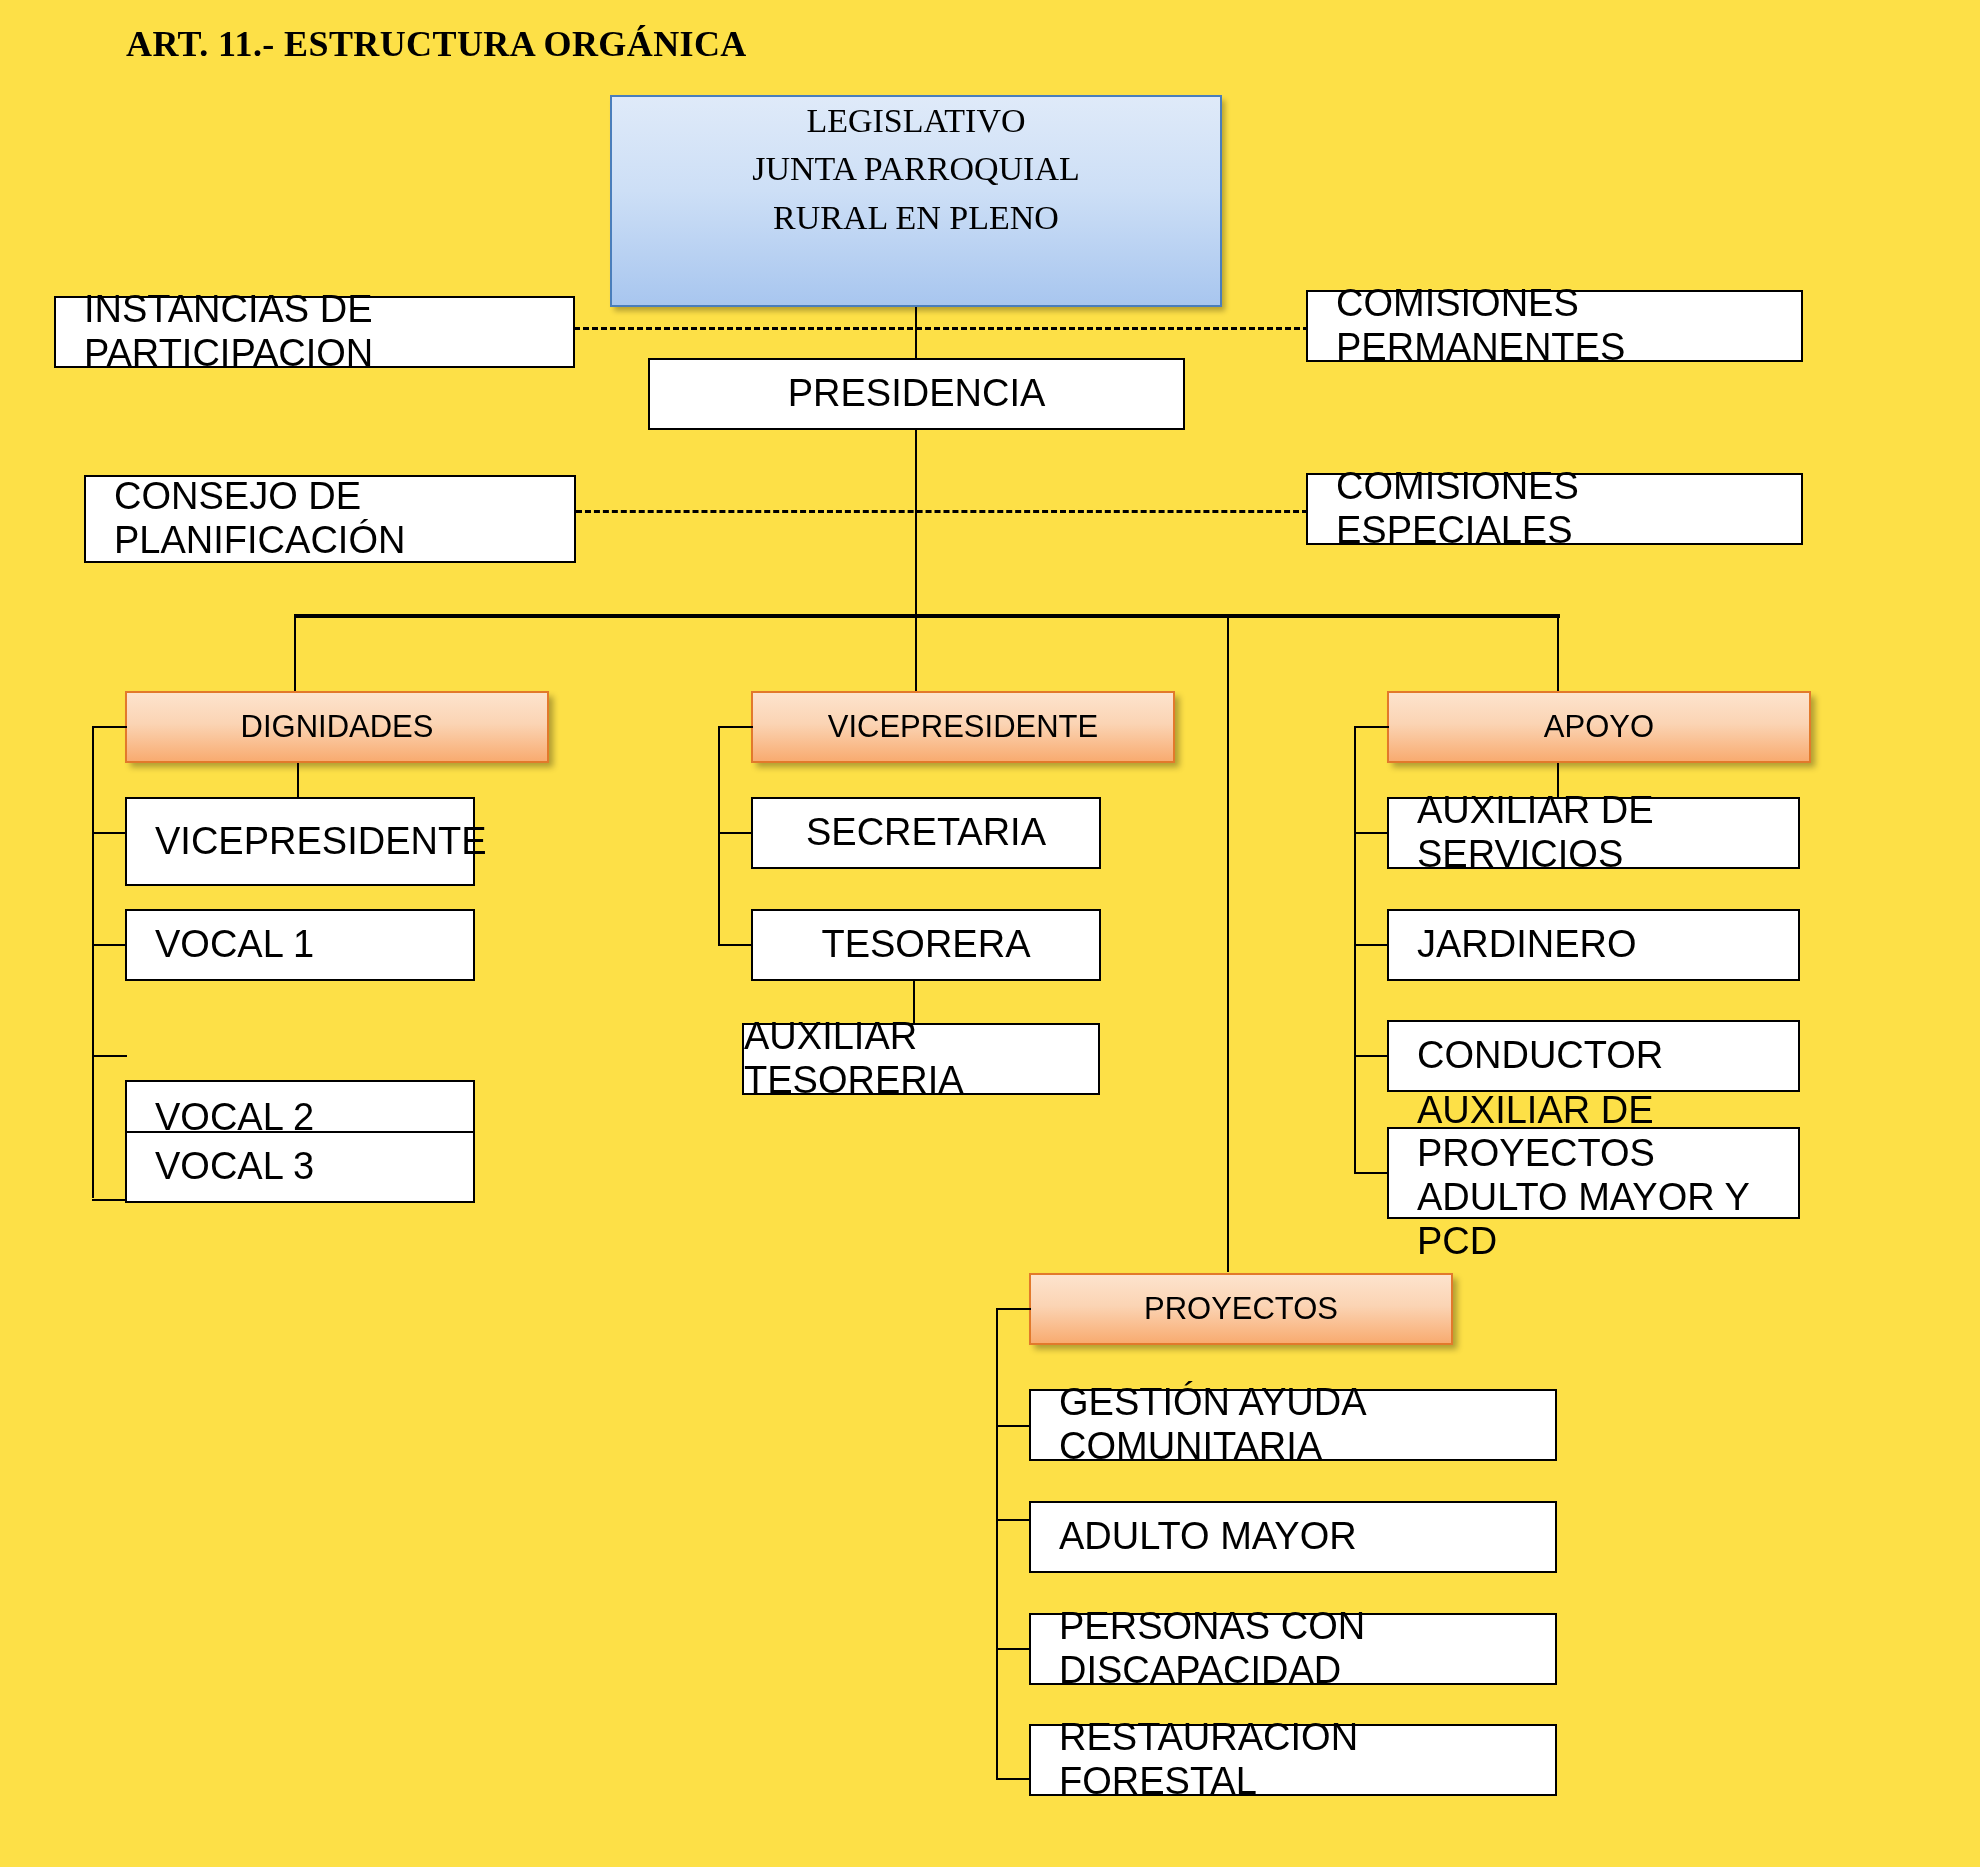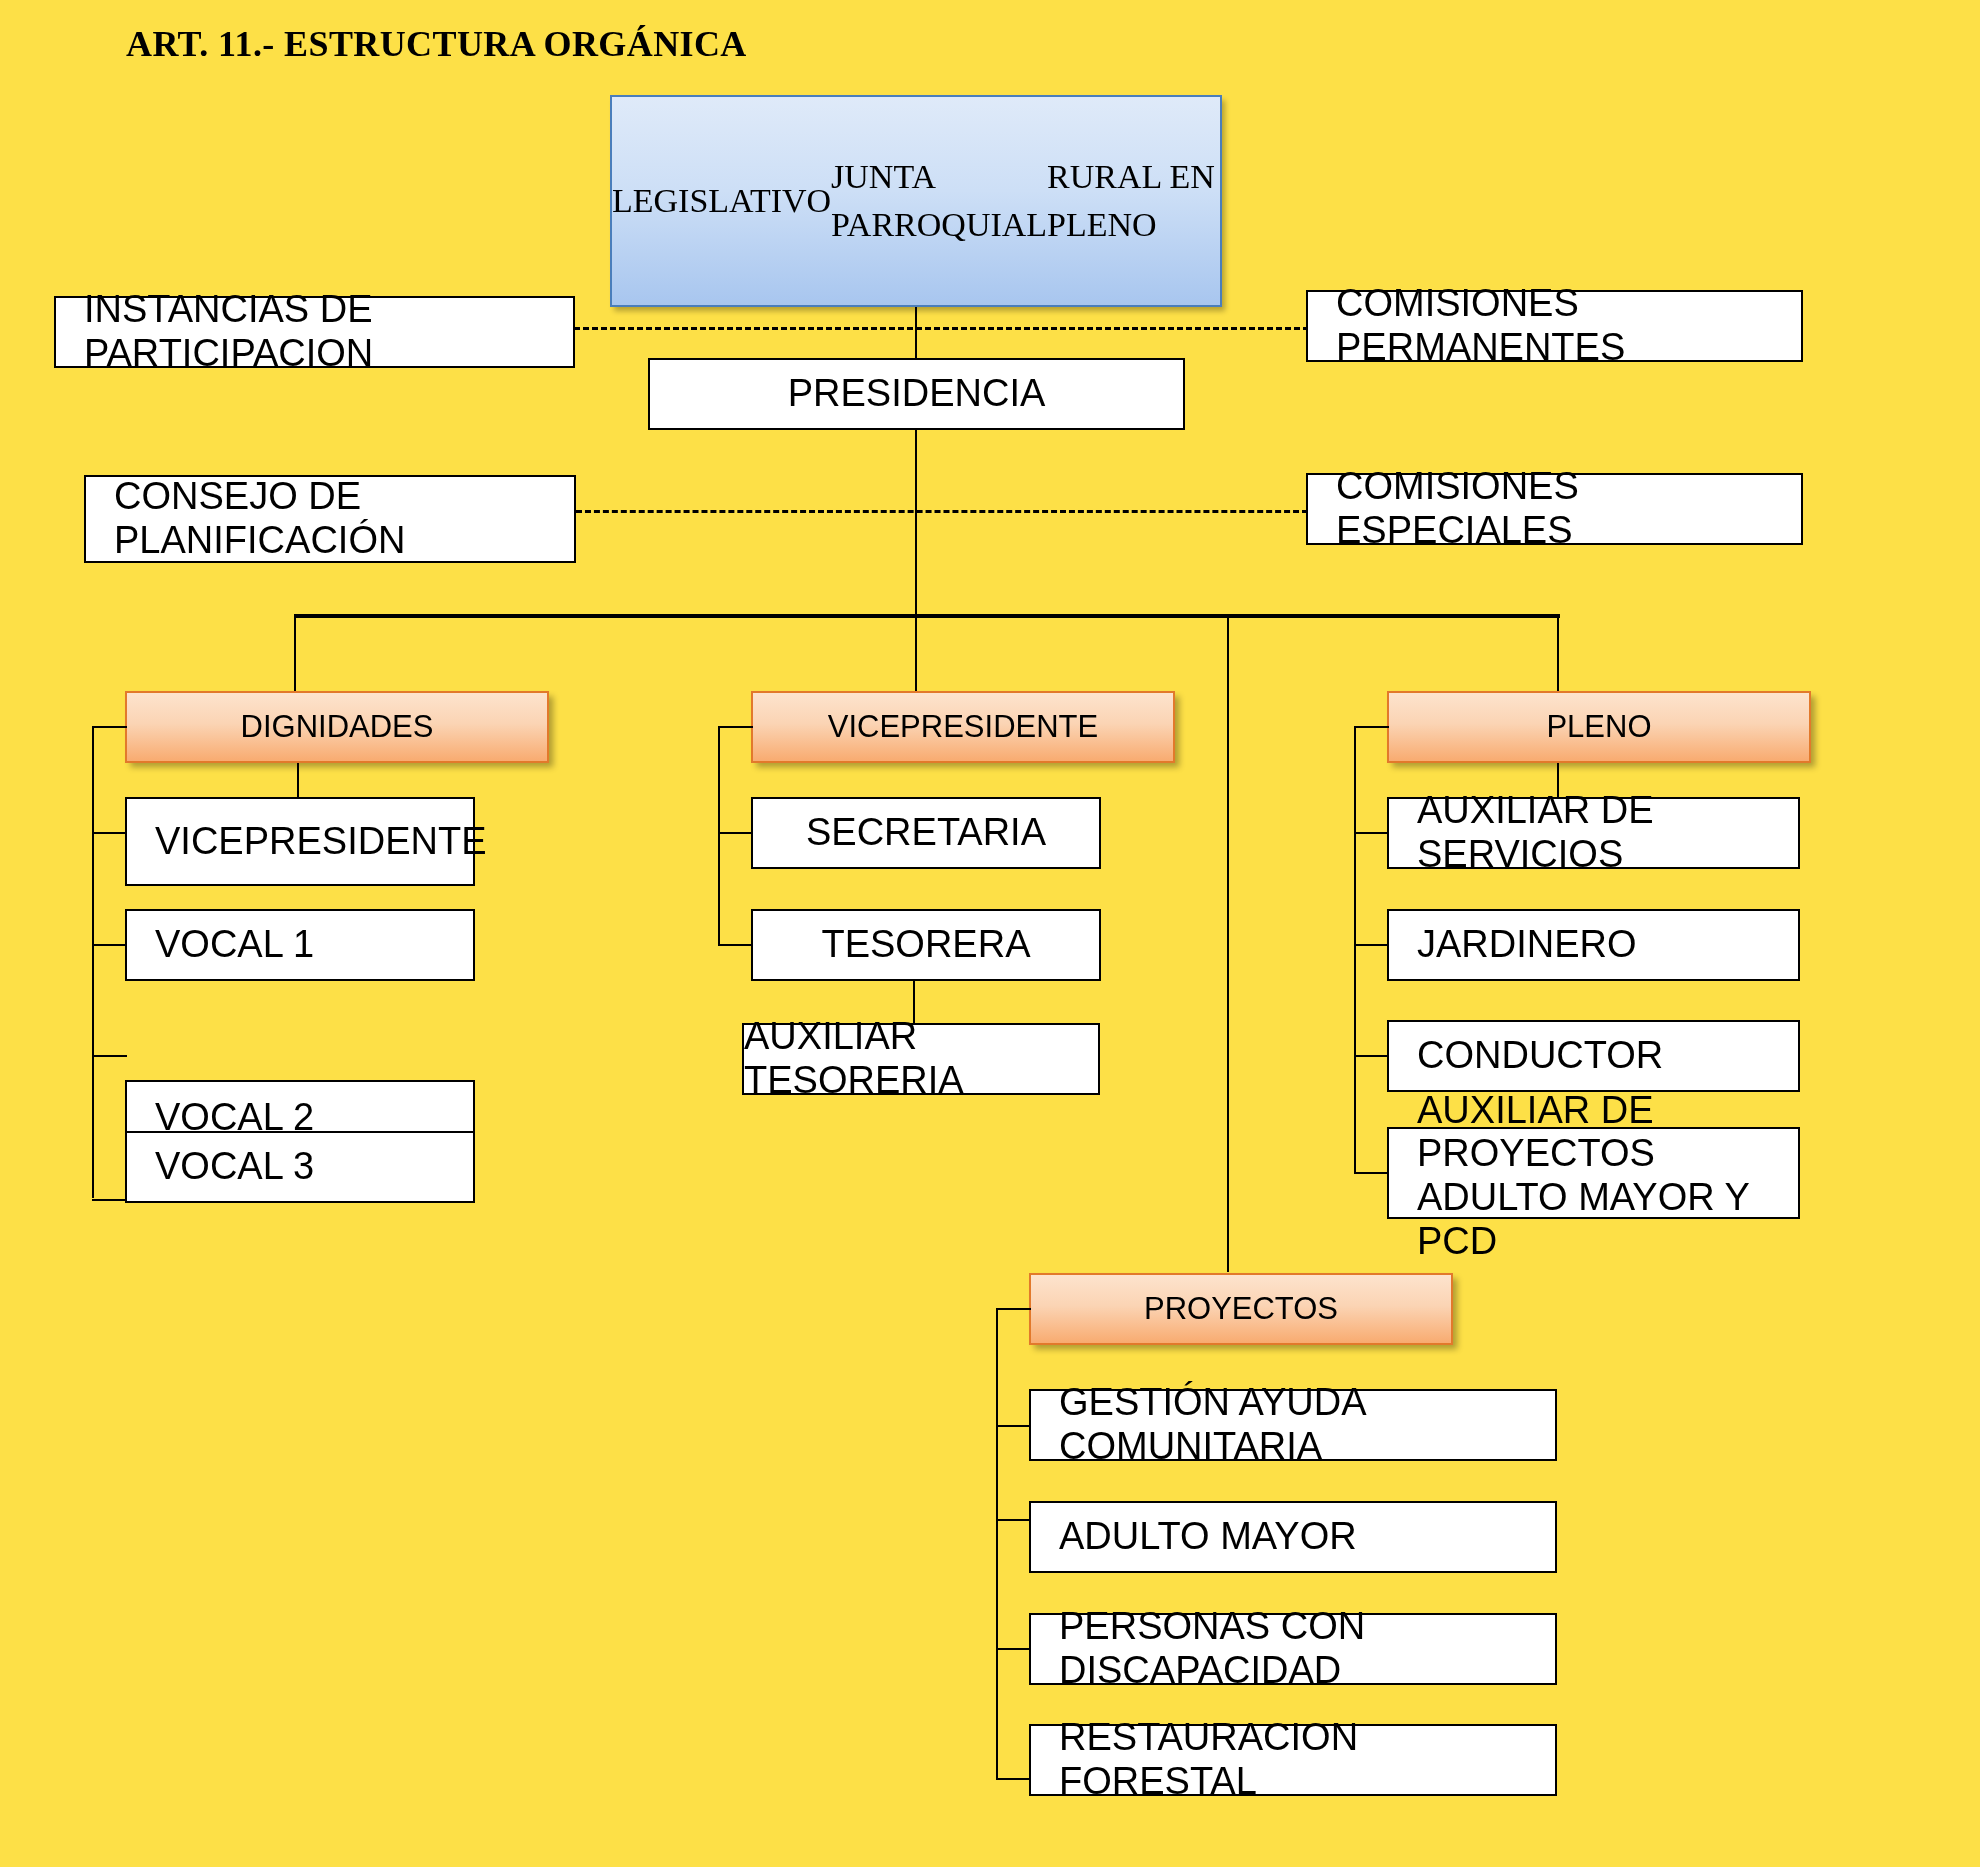--- a/index.html
+++ b/index.html
@@ -48,22 +48,22 @@
     font-size: 38px;
     line-height: 1.15;
   }
   .node.plain.center { justify-content: center; padding-left: 0; }
 
   
   .node.blue {
     background: linear-gradient(to bottom, #dfeaf9 0%, #cddff6 45%, #a8c6ef 100%);
     border: 2.3px solid #4a7ebb;
     box-shadow: 3.9px 4.7px 5.4px rgba(0,0,0,0.28);
-    flex-direction: row;
-    justify-content: flex-end;
+    flex-direction: column;
+    justify-content: flex-start;
     align-items: center;
     font-family: "Liberation Serif", serif;
     font-size: 34px;
     line-height: 1.42;
   }
 
   
   .node.orange {
     background: linear-gradient(to bottom, #fde3cd 0%, #fbd4b4 45%, #f8ab70 100%);
     border: 2.3px solid #e2792b;
@@ -162,21 +162,21 @@
 
   <div class="node plain center" style="left:751px; top:797px; width:350px; height:72px;">SECRETARIA</div>
   <div class="ln h" style="left:718px; top:832px; width:35px;"></div>
 
   <div class="node plain center" style="left:751px; top:909px; width:350px; height:72px;">TESORERA</div>
   <div class="ln h" style="left:718px; top:944px; width:35px;"></div>
 
   <div class="ln v" style="left:913px; top:981px; height:43px;"></div>
   <div class="node plain center" style="left:742px; top:1023px; width:358px; height:72px;">AUXILIAR TESORERIA</div>
 
-  <div class="node orange" style="left:1387px; top:691px; width:424px; height:72px;">PLENO</div>
+  <div class="node orange" style="left:1387px; top:691px; width:424px; height:72px;">APOYO</div>
   <div class="ln h" style="left:1354px; top:726px; width:35px;"></div>
   <div class="ln v" style="left:1354px; top:726px; height:446px;"></div>
   <div class="ln v" style="left:1557px; top:763px; height:34px;"></div>
 
   <div class="node plain" style="left:1387px; top:797px; width:413px; height:72px;">AUXILIAR DE SERVICIOS</div>
   <div class="ln h" style="left:1354px; top:832px; width:35px;"></div>
 
   <div class="node plain" style="left:1387px; top:909px; width:413px; height:72px;">JARDINERO</div>
   <div class="ln h" style="left:1354px; top:944px; width:35px;"></div>
 

